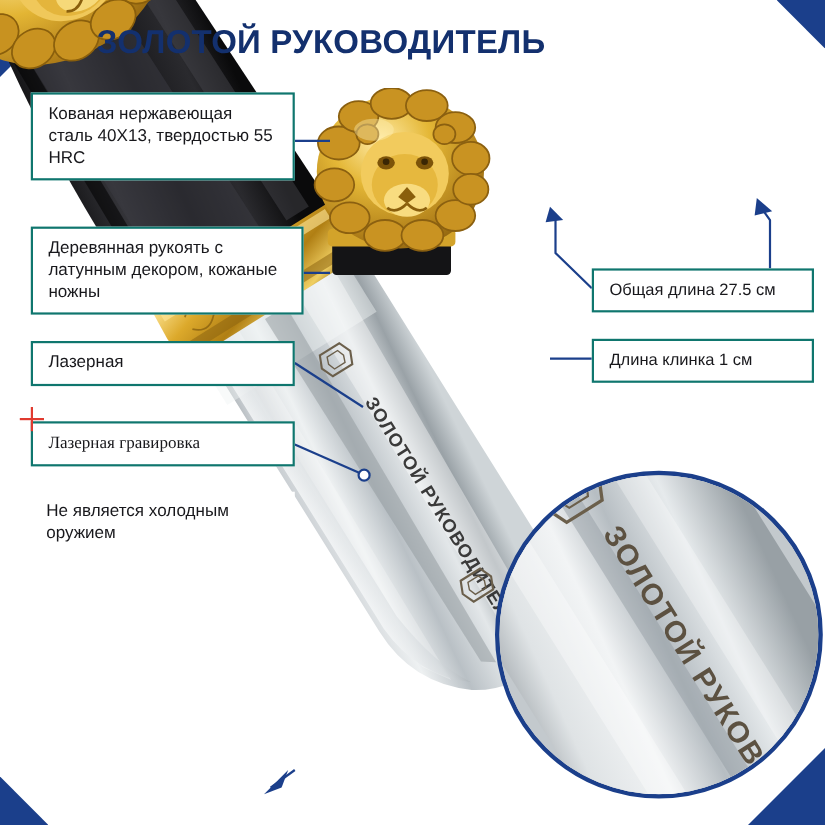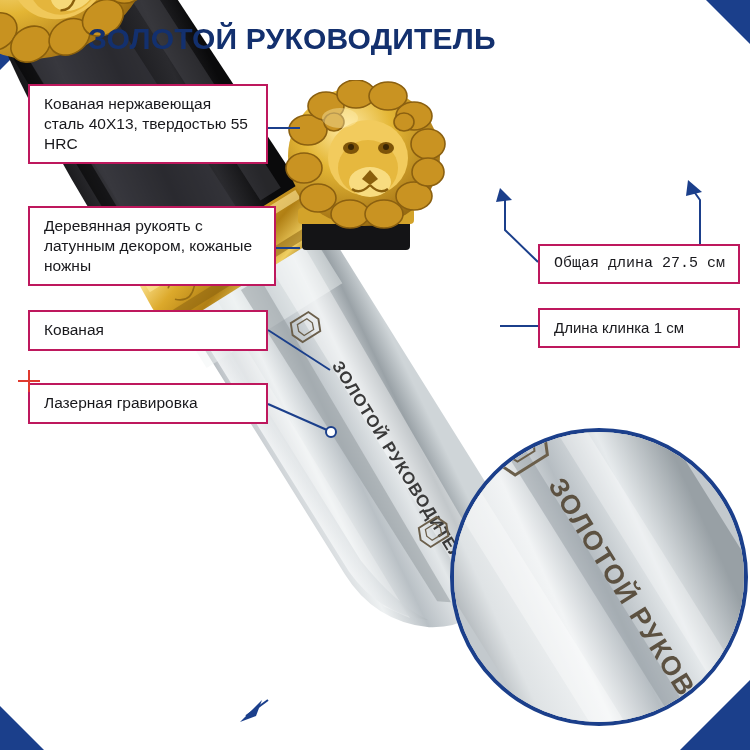--- a/index.html
+++ b/index.html
@@ -15,31 +15,31 @@
   .wedge-br{bottom:0;right:0;width:70px;height:70px;
     clip-path:polygon(100% 100%,100% 0,0 100%);}
   .wedge-bl{bottom:0;left:0;width:44px;height:44px;
     clip-path:polygon(0 100%,0 0,100% 100%);}
 
   
   .title{position:absolute;left:88px;top:22px;font-size:30px;font-weight:bold;
     color:#13306e;letter-spacing:.2px;white-space:nowrap;}
 
   
-  .callout{position:absolute;background:#ffffff;border:2px solid #be185d;
+  .callout{position:absolute;background:#ffffff;border:2px solid #0f766e;
     color:#18181c;font-size:15.5px;line-height:1.28;padding:8px 12px 9px 14px;
     box-sizing:border-box;}
   .c1{left:28px;top:84px;width:240px;}
   .c2{left:28px;top:206px;width:248px;}
   .c3{left:28px;top:310px;width:240px;}
-  .c4{left:28px;top:383px;width:240px;}
+  .c4{left:28px;top:383px;width:240px;font-family:Liberation Serif, serif;}
   .c5{left:28px;top:447px;width:240px;border:none;padding-left:14px;}
 
   
-  .r1{left:538px;top:244px;width:202px;font-size:15px;font-family:Liberation Mono, monospace;}
+  .r1{left:538px;top:244px;width:202px;font-size:15px;}
   .r2{left:538px;top:308px;width:202px;font-size:15px;}
 
   
   .plusmark{position:absolute;left:18px;top:370px;width:22px;height:22px;}
   .plusmark:before,.plusmark:after{content:"";position:absolute;background:#e03a2f;}
   .plusmark:before{left:0;top:10px;width:22px;height:2px;}
   .plusmark:after{left:10px;top:0;width:2px;height:22px;}
 
   
   #knife{position:absolute;left:0;top:0;width:750px;height:750px;}
@@ -296,20 +296,21 @@
           <path d="M128 300 l38 0 l9 20 l-9 20 l-38 0 l-9 -20 z"></path>
         </g>
       </g>
     </svg>
   </div>
 
   <div class="title">ЗОЛОТОЙ РУКОВОДИТЕЛЬ</div>
 
   <div class="callout c1">Кованая нержавеющая сталь 40Х13, твердостью 55 HRC</div>
   <div class="callout c2">Деревянная рукоять с латунным декором, кожаные ножны</div>
-  <div class="callout c3">Кованая</div>
+  <div class="callout c3">Лазерная</div>
   <div class="callout c4">Лазерная гравировка</div>
+  <div class="callout c5">Не является холодным оружием</div>
 
   <div class="callout r1">Общая длина 27.5 см</div>
   <div class="callout r2">Длина клинка 1 см</div>
 
   <div class="plusmark"></div>
 </div>
 
 </body></html>

